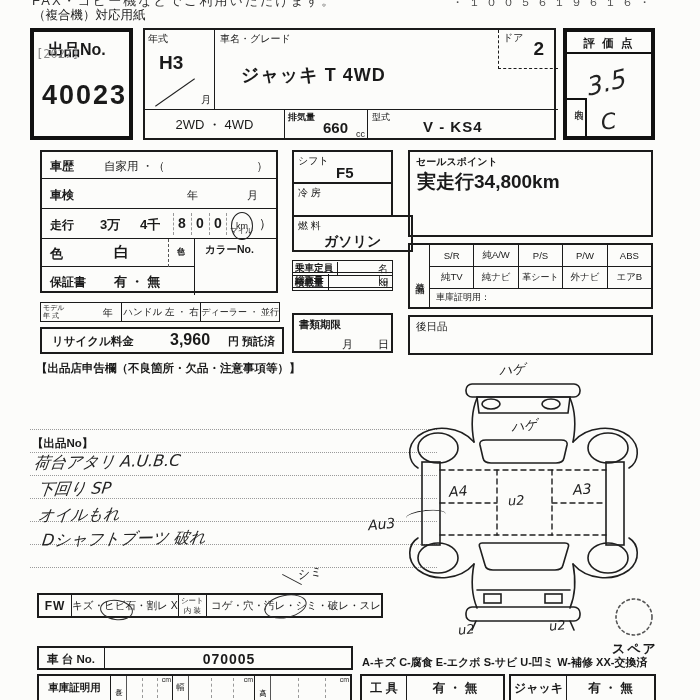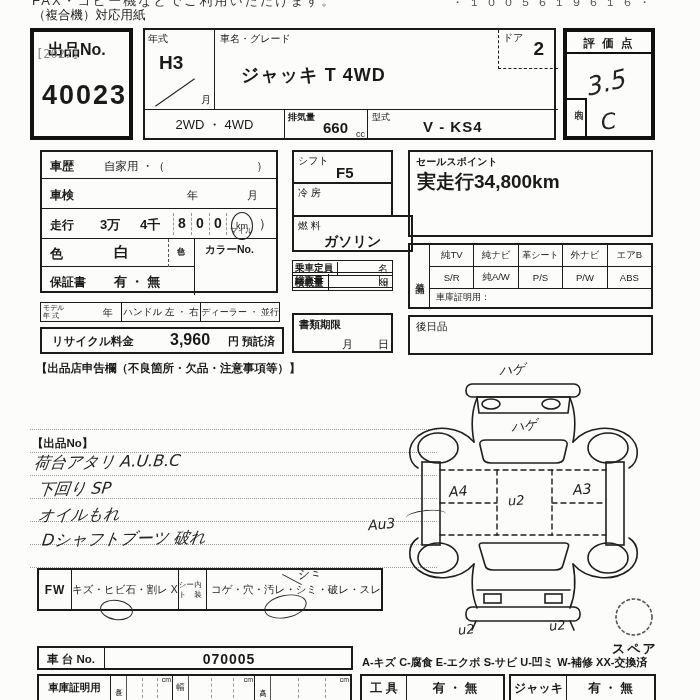--- a/index.html
+++ b/index.html
@@ -174,32 +174,32 @@
     <span class="abs b nw" style="left:6px;top:3px;font-size:10px">セールスポイント</span>
     <span class="abs b nw" style="left:7px;top:17px;font-size:19px">実走行34,800km</span>
   </div>
 
   <div class="bx" style="left:408px;top:243px;width:245px;height:66px;display:flex">
     <div style="width:20px;border-right:1.5px solid #1b1b1b;display:flex;align-items:center;justify-content:center">
       <span class="vtext" style="font-size:9.5px">装備品</span>
     </div>
     <div style="flex:1;display:flex;flex-direction:column">
       <div style="display:flex;height:22px">
+        <span style="flex:1;border-right:1.5px solid #1b1b1b;border-bottom:1.5px solid #1b1b1b;font-size:9.5px;display:flex;align-items:center;justify-content:center">S/R</span>
+        <span style="flex:1;border-right:1.5px solid #1b1b1b;border-bottom:1.5px solid #1b1b1b;font-size:9.5px;display:flex;align-items:center;justify-content:center">純A/W</span>
+        <span style="flex:1;border-right:1.5px solid #1b1b1b;border-bottom:1.5px solid #1b1b1b;font-size:9.5px;display:flex;align-items:center;justify-content:center">P/S</span>
+        <span style="flex:1;border-right:1.5px solid #1b1b1b;border-bottom:1.5px solid #1b1b1b;font-size:9.5px;display:flex;align-items:center;justify-content:center">P/W</span>
+        <span style="flex:1;border-bottom:1.5px solid #1b1b1b;font-size:9.5px;display:flex;align-items:center;justify-content:center">ABS</span>
+      </div>
+      <div style="display:flex;height:22px">
         <span style="flex:1;border-right:1.5px solid #1b1b1b;border-bottom:1.5px solid #1b1b1b;font-size:9.5px;display:flex;align-items:center;justify-content:center">純TV</span>
         <span style="flex:1;border-right:1.5px solid #1b1b1b;border-bottom:1.5px solid #1b1b1b;font-size:9.5px;display:flex;align-items:center;justify-content:center">純ナビ</span>
         <span style="flex:1;border-right:1.5px solid #1b1b1b;border-bottom:1.5px solid #1b1b1b;font-size:9px;display:flex;align-items:center;justify-content:center">革シート</span>
         <span style="flex:1;border-right:1.5px solid #1b1b1b;border-bottom:1.5px solid #1b1b1b;font-size:9.5px;display:flex;align-items:center;justify-content:center">外ナビ</span>
         <span style="flex:1;border-bottom:1.5px solid #1b1b1b;font-size:9.5px;display:flex;align-items:center;justify-content:center">エアB</span>
-      </div>
-      <div style="display:flex;height:22px">
-        <span style="flex:1;border-right:1.5px solid #1b1b1b;border-bottom:1.5px solid #1b1b1b;font-size:9.5px;display:flex;align-items:center;justify-content:center">S/R</span>
-        <span style="flex:1;border-right:1.5px solid #1b1b1b;border-bottom:1.5px solid #1b1b1b;font-size:9.5px;display:flex;align-items:center;justify-content:center">純A/W</span>
-        <span style="flex:1;border-right:1.5px solid #1b1b1b;border-bottom:1.5px solid #1b1b1b;font-size:9.5px;display:flex;align-items:center;justify-content:center">P/S</span>
-        <span style="flex:1;border-right:1.5px solid #1b1b1b;border-bottom:1.5px solid #1b1b1b;font-size:9.5px;display:flex;align-items:center;justify-content:center">P/W</span>
-        <span style="flex:1;border-bottom:1.5px solid #1b1b1b;font-size:9.5px;display:flex;align-items:center;justify-content:center">ABS</span>
       </div>
       <div style="flex:1;position:relative">
         <span class="abs nw" style="left:6px;top:2px;font-size:9px">車庫証明用：</span>
       </div>
     </div>
   </div>
 
   <div class="bx" style="left:408px;top:315px;width:245px;height:40px">
     <span class="abs nw" style="left:6px;top:3px;font-size:10.5px">後日品</span>
   </div>
@@ -269,28 +269,28 @@
   <span class="abs hand" style="left:511px;top:417px;font-size:13px;transform:rotate(-8deg)">ハゲ</span>
   <span class="abs hand" style="left:449px;top:483px;font-size:14px;transform:rotate(-4deg)">A4</span>
   <span class="abs hand" style="left:573px;top:481px;font-size:14px;transform:rotate(-4deg)">A3</span>
   <span class="abs hand" style="left:508px;top:493px;font-size:13px;transform:rotate(-4deg)">u2</span>
   <span class="abs hand" style="left:368px;top:516px;font-size:14px;transform:rotate(-5deg)">Au3</span>
   <div class="abs" style="left:406px;top:510px;width:40px;height:12px;border-top:1.6px solid #2c2c2c;border-radius:50%;transform:rotate(-6deg)"></div>
   <span class="abs hand" style="left:458px;top:622px;font-size:13px;transform:rotate(-6deg)">u2</span>
   <span class="abs hand" style="left:549px;top:618px;font-size:13px;transform:rotate(-6deg)">u2</span>
   <span class="abs b nw" style="left:612px;top:640px;font-size:13px;letter-spacing:2px">スペア</span>
 
-  <div class="bx" style="left:37px;top:568px;width:346px;height:43px;display:flex">
+  <div class="bx" style="left:37px;top:593px;width:346px;height:25px;display:flex">
     <div style="width:35px;border-right:1.5px solid #1b1b1b;display:flex;align-items:center;justify-content:center">
       <span class="b" style="font-size:12px;letter-spacing:1px">FW</span>
     </div>
     <div style="width:110px;border-right:1.5px solid #1b1b1b;display:flex;align-items:center;justify-content:center">
       <span class="nw" style="font-size:10.5px">キズ・ヒビ石・割レ X</span>
     </div>
-    <div style="width:30px;border-right:1.5px solid #1b1b1b;display:flex;flex-direction:row;align-items:center;justify-content:center">
+    <div style="width:30px;border-right:1.5px solid #1b1b1b;display:flex;flex-direction:column;align-items:center;justify-content:center">
       <span style="font-size:7.5px">シート</span>
       <span style="font-size:7.5px">内 装</span>
     </div>
     <div style="flex:1;display:flex;align-items:center;padding-left:4px">
       <span class="nw" style="font-size:10.5px">コゲ・穴・汚レ・シミ・破レ・スレ</span>
     </div>
   </div>
   <div class="ell" style="left:100px;top:600px;width:33px;height:20px;transform:rotate(8deg)"></div>
   <div class="ell" style="left:264px;top:595px;width:43px;height:23px;transform:rotate(-12deg)"></div>
   <span class="abs hand" style="left:297px;top:565px;font-size:12px;transform:rotate(-10deg)">シミ</span>

